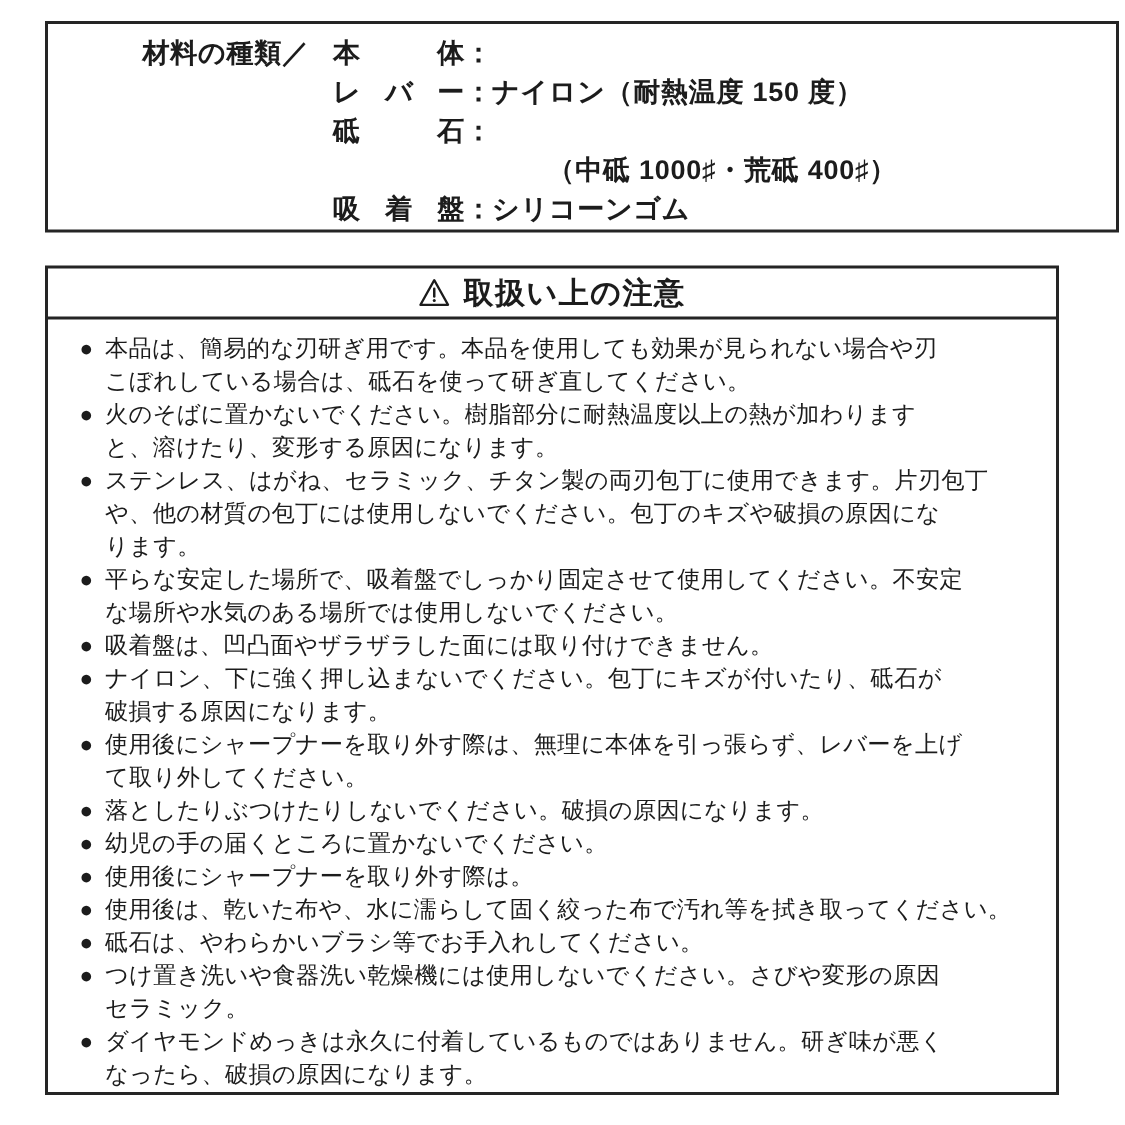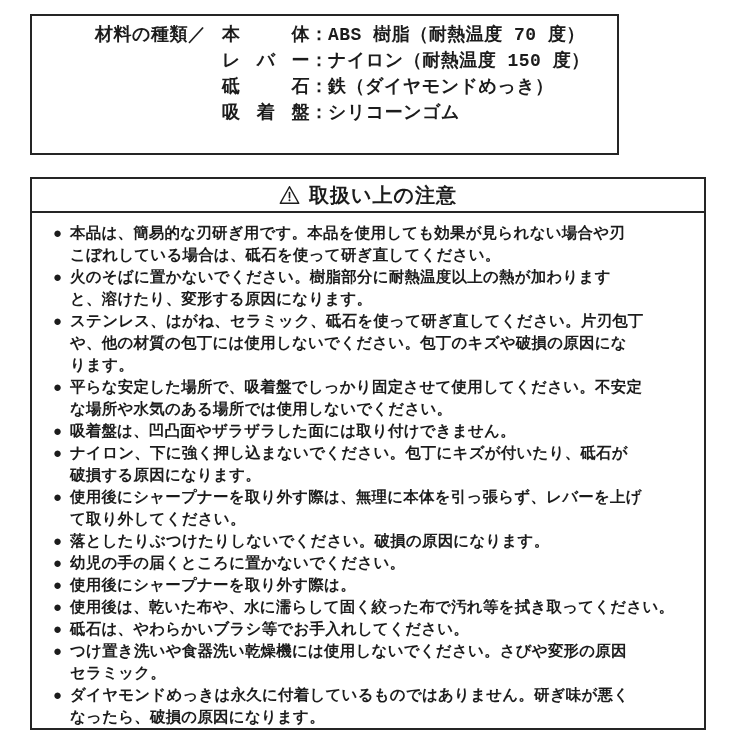--- a/index.html
+++ b/index.html
@@ -4,24 +4,23 @@
 <style>
   html,body { margin:0; padding:0; }
   body {
     width:750px; height:750px; position:relative;
     background:#ffffff; color:#1c1c1c;
     font-family:"Liberation Sans", sans-serif;
     overflow:hidden;
   }
   
   .materials-box {
-    position:absolute; left:30px; top:14px; width:589px; height:141px;
+    position:absolute; left:30px; top:14px; width:716px; height:141px;
     border:2px solid #252525; box-sizing:border-box;
     padding:6px 6px 0 63px;
-    font-family:Liberation Mono, monospace;
   }
   .m-row {
     display:flex; align-items:baseline;
     font-size:18px; line-height:26px; font-weight:600;
     white-space:pre; letter-spacing:0.5px;
   }
   .m-prefix { width:127px; flex:0 0 127px; }
   .m-label  { width:88px; flex:0 0 88px; display:inline-flex; justify-content:space-between; }
   .m-sep    { width:18px; flex:0 0 18px; }
   .m-value  {}
@@ -38,34 +37,35 @@
   }
   .warn-icon { width:21px; height:20px; display:block; }
   .c-list { margin:0; padding:9px 4px 0 21px; list-style:none; }
   .c-item { position:relative; padding-left:17px; }
   .c-bullet {
     position:absolute; left:0; top:0;
     font-size:15px; line-height:22px; font-weight:600;
   }
   .c-text {
     display:block; white-space:pre-line;
-    font-size:15.5px; line-height:22px; font-weight:700;
+    font-size:15.5px; line-height:22px; font-weight:400;
     letter-spacing:0.2px;
   }
 </style>
 </head>
 <body>
 
 <div>
 
   <section class="materials-box">
     <div>
-        <div class="m-row"><span class="m-prefix">材料の種類／</span><span class="m-label"><span>本</span><span>体</span></span><span class="m-sep">：</span><span class="m-value">ABS 樹脂（耐熱温度 70 度）</span></div>
+        <div class="m-row"><span class="m-prefix">材料の種類／</span><span class="m-label"><span>本</span><span>体</span></span><span class="m-sep">：</span></div>
         <div class="m-row"><span class="m-prefix"></span><span class="m-label"><span>レ</span><span>バ</span><span>ー</span></span><span class="m-sep">：</span><span class="m-value">ナイロン（耐熱温度 150 度）</span></div>
-        <div class="m-row"><span class="m-prefix"></span><span class="m-label"><span>砥</span><span>石</span></span><span class="m-sep">：</span><span class="m-value">鉄（ダイヤモンドめっき）</span></div>
+        <div class="m-row"><span class="m-prefix"></span><span class="m-label"><span>砥</span><span>石</span></span><span class="m-sep">：</span></div>
+        <div class="m-row"><span class="m-prefix"></span><span class="m-label"></span><span class="m-sep"></span><span class="m-value indent">（中砥 1000♯・荒砥 400♯）</span></div>
         <div class="m-row"><span class="m-prefix"></span><span class="m-label"><span>吸</span><span>着</span><span>盤</span></span><span class="m-sep">：</span><span class="m-value">シリコーンゴム</span></div>
       </div>
   </section>
 
   <section class="caution-box">
     <header class="caution-header">
       <svg class="warn-icon" viewBox="0 0 24 23" fill="none" xmlns="http://www.w3.org/2000/svg">
         <path d="M12 2 L22.6 21 H1.4 Z" stroke="#1c1c1c" stroke-width="1.7" stroke-linejoin="round" fill="none"></path>
         <path d="M12 8.6 V14.6" stroke="#1c1c1c" stroke-width="1.9" stroke-linecap="round"></path>
         <circle cx="12" cy="17.6" r="1.15" fill="#1c1c1c"></circle>
@@ -78,21 +78,21 @@
           <span class="c-text">本品は、簡易的な刃研ぎ用です。本品を使用しても効果が見られない場合や刃
 こぼれしている場合は、砥石を使って研ぎ直してください。</span>
         </li>
         <li class="c-item">
           <span class="c-bullet">●</span>
           <span class="c-text">火のそばに置かないでください。樹脂部分に耐熱温度以上の熱が加わります
 と、溶けたり、変形する原因になります。</span>
         </li>
         <li class="c-item">
           <span class="c-bullet">●</span>
-          <span class="c-text">ステンレス、はがね、セラミック、砥石を使って研ぎ直してください。片刃包丁
+          <span class="c-text">ステンレス、はがね、セラミック、チタン製の両刃包丁に使用できます。片刃包丁
 や、他の材質の包丁には使用しないでください。包丁のキズや破損の原因にな
 ります。</span>
         </li>
         <li class="c-item">
           <span class="c-bullet">●</span>
           <span class="c-text">平らな安定した場所で、吸着盤でしっかり固定させて使用してください。不安定
 な場所や水気のある場所では使用しないでください。</span>
         </li>
         <li class="c-item">
           <span class="c-bullet">●</span>

